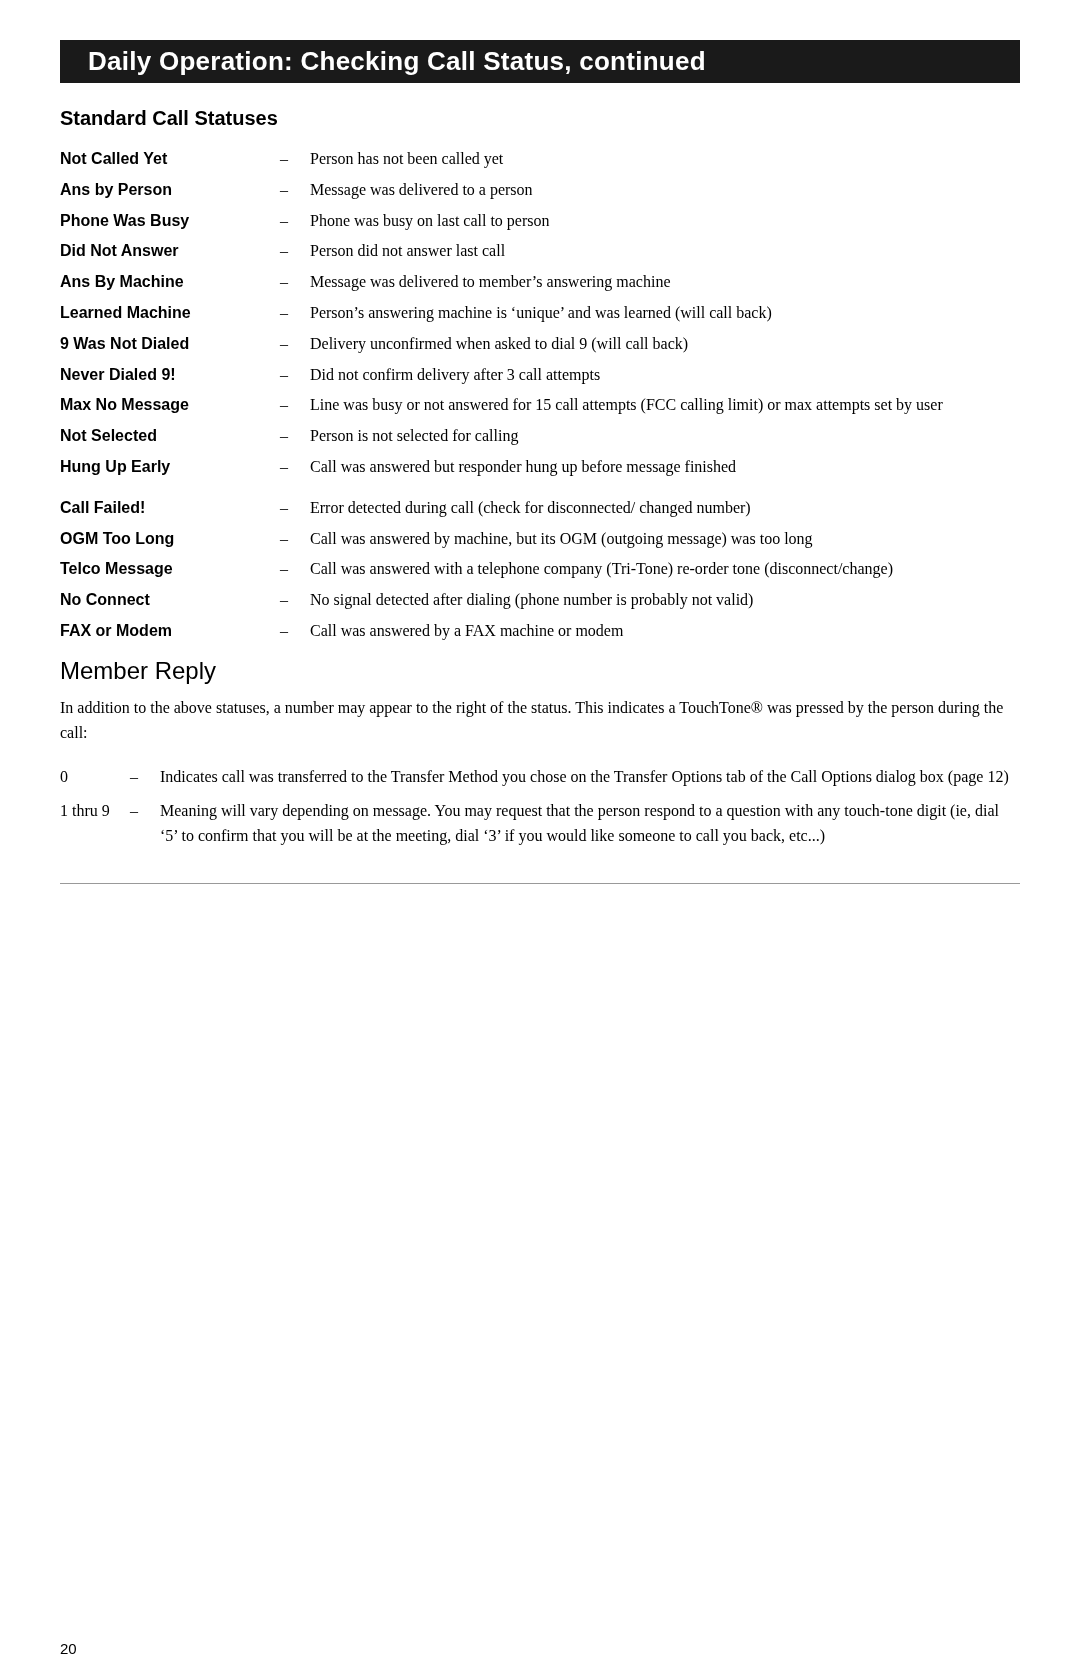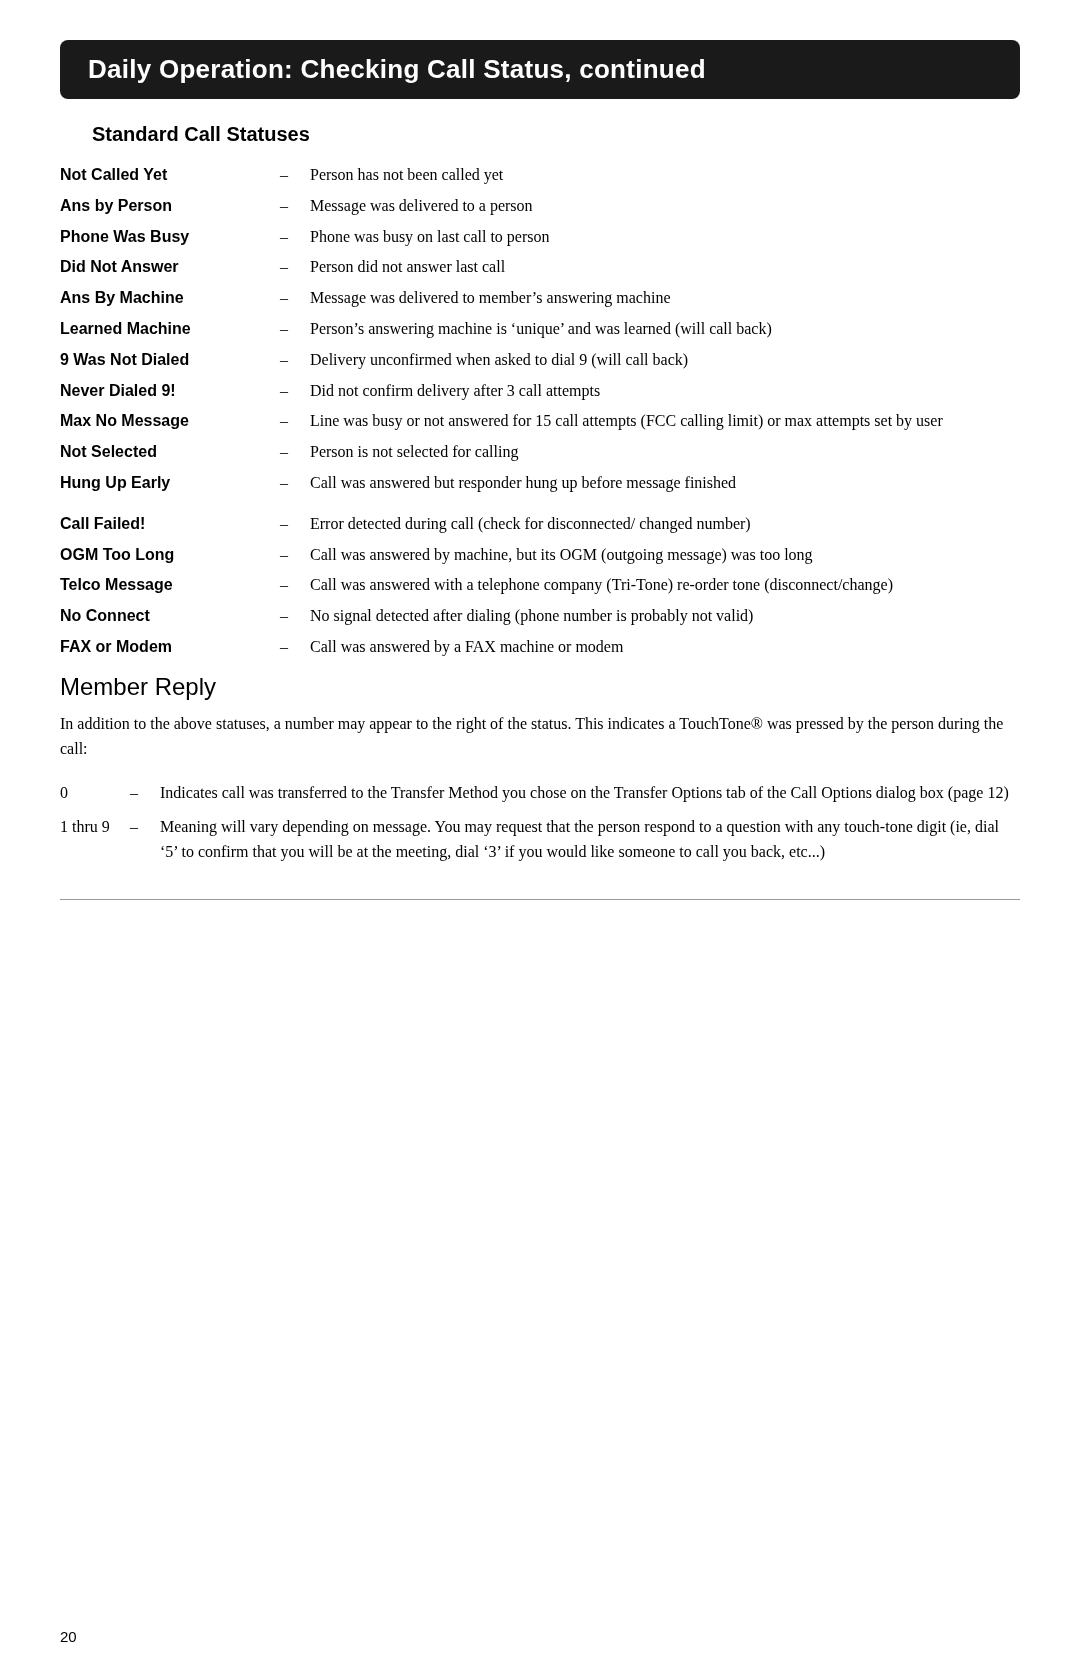--- a/index.html
+++ b/index.html
@@ -22,39 +22,38 @@
       width: 1080px;
       min-height: 1669px;
       background: #fff;
       padding: 40px 60px 60px 60px;
       position: relative;
     }
 
     .page-header {
       background: #1a1a1a;
       color: #fff;
-      padding: 14px 28px;
+      padding: 6px 28px;
       margin: 0 0 24px 0;
-      border-radius: 8px;
+      border-radius: 0;
     }
 
     .page-header-title {
       font-size: 26px;
       font-weight: bold;
       font-family: Arial, Helvetica, sans-serif;
       letter-spacing: 0.01em;
     }
 
     .section-title {
       font-size: 20px;
       font-weight: bold;
       font-family: Arial, Helvetica, sans-serif;
       margin-bottom: 14px;
       border-bottom: none;
-      margin-left: 32px;
     }
 
     .status-table {
       width: 100%;
       border-collapse: collapse;
       margin-bottom: 10px;
     }
 
     .status-table td {
       vertical-align: top;
@@ -124,21 +123,21 @@
       white-space: nowrap;
       padding-right: 10px;
     }
 
     .member-reply-items td.dash {
       width: 30px;
     }
 
     .page-number {
       position: absolute;
-      bottom: 24px;
+      bottom: 12px;
       left: 60px;
       font-size: 15px;
       font-family: Arial, Helvetica, sans-serif;
     }
 
     .separator-line {
       border: none;
       border-bottom: 1px solid #999;
       margin: 30px 0 0 0;
     }

